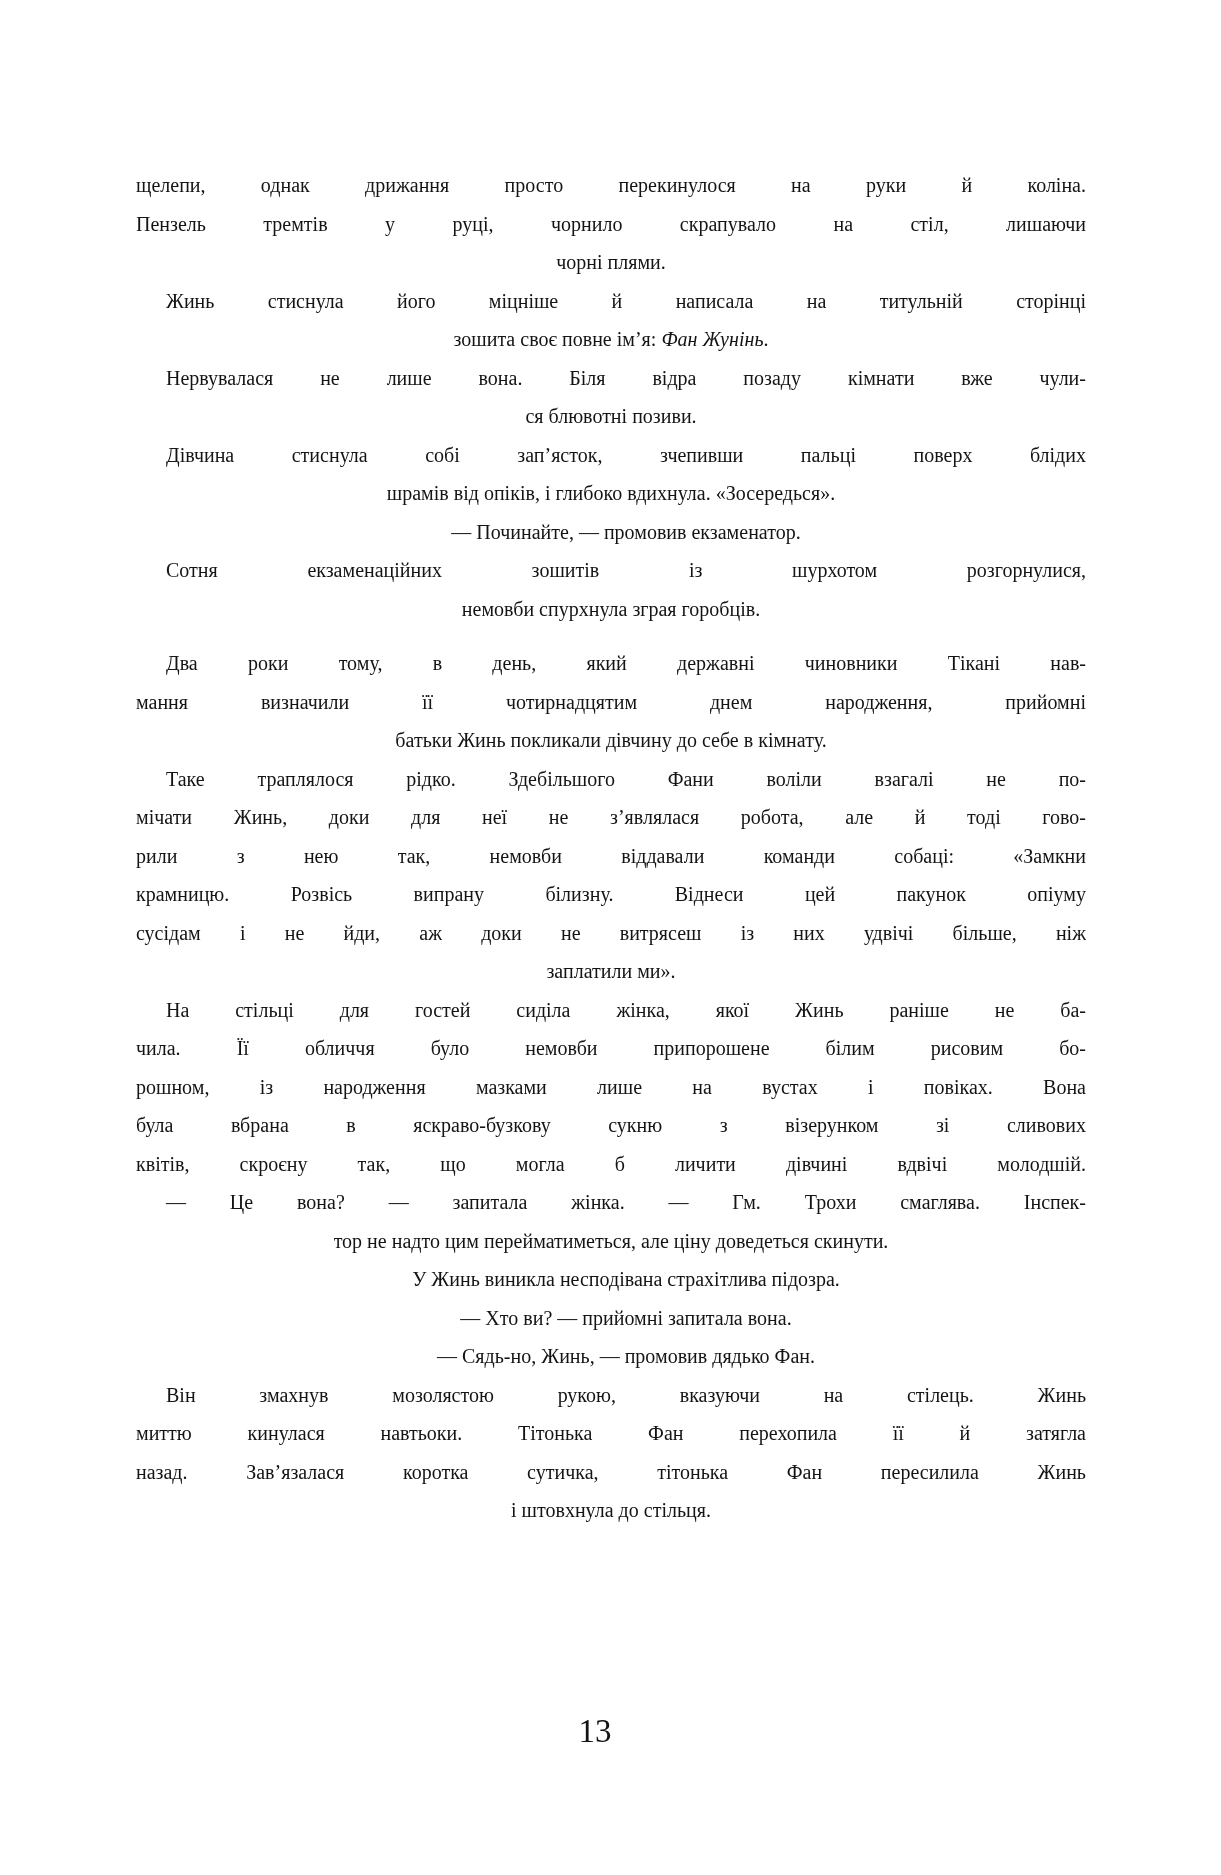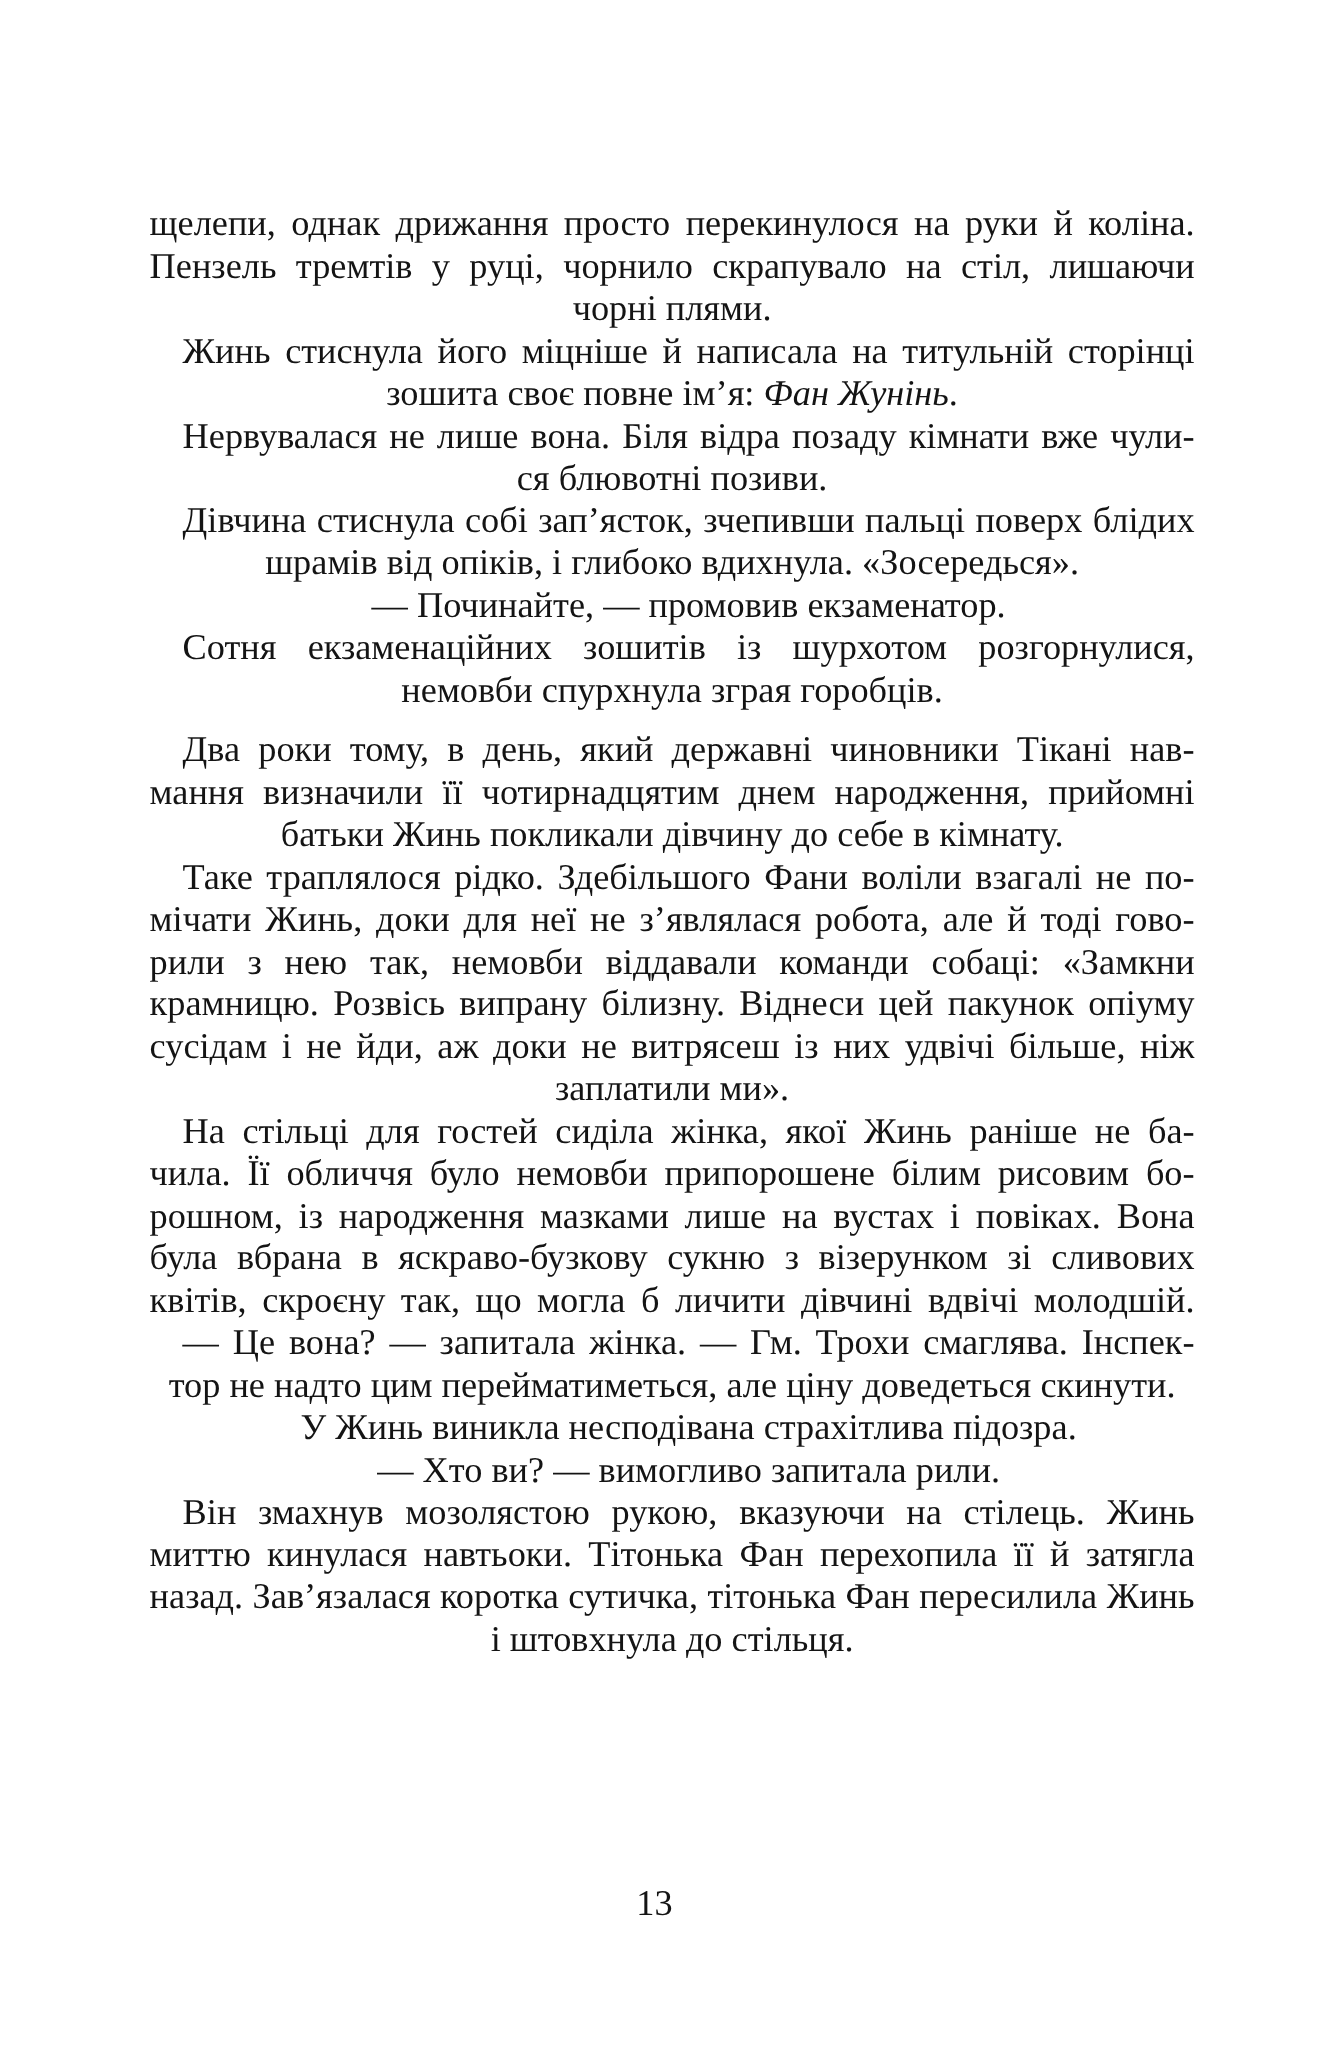--- a/index.html
+++ b/index.html
@@ -12,23 +12,23 @@
     width: 1221px;
     height: 1875px;
     background: #ffffff;
     color: #141414;
     font-family: "Liberation Serif", "DejaVu Serif", serif;
     overflow: hidden;
   }
   #text-block {
     position: absolute;
     left: 136px;
-    top: 185px;
+    top: 166px;
     width: 950px;
-    font-size: 33px;
+    font-size: 20px;
     line-height: 38.5px;
     letter-spacing: 0px;
   }
   .paragraph { margin: 0; padding: 0; }
   .paragraph.space-before { margin-top: 16px; }
   .line {
     text-align: center;
     overflow: hidden;
     white-space: normal;
   }
@@ -100,21 +100,24 @@
         <div class="line just"><span>квітів, скроєну так, що могла б личити дівчині вдвічі молодшій.</span></div>
       </div>
       <div class="paragraph">
         <div class="line just indent"><span>— Це вона? — запитала жінка. — Гм. Трохи смаглява. Інспек-</span></div>
         <div class="line"><span>тор не надто цим перейматиметься, але ціну доведеться скинути.</span></div>
       </div>
       <div class="paragraph">
         <div class="line indent"><span>У Жинь виникла несподівана страхітлива підозра.</span></div>
       </div>
       <div class="paragraph">
-        <div class="line indent"><span>— Хто ви? — вимогливо запитала рили.</span></div>
+        <div class="line indent"><span>— Хто ви? — прийомні запитала вона.</span></div>
+      </div>
+      <div class="paragraph">
+        <div class="line indent"><span>— Сядь-но, Жинь, — промовив дядько Фан.</span></div>
       </div>
       <div class="paragraph">
         <div class="line just indent"><span>Він змахнув мозолястою рукою, вказуючи на стілець. Жинь</span></div>
         <div class="line just"><span>миттю кинулася навтьоки. Тітонька Фан перехопила її й затягла</span></div>
         <div class="line just"><span>назад. Зав’язалася коротка сутичка, тітонька Фан пересилила Жинь</span></div>
         <div class="line"><span>і штовхнула до стільця.</span></div>
       </div>
     </div>
   <div id="page-number">13</div>
 </main>

